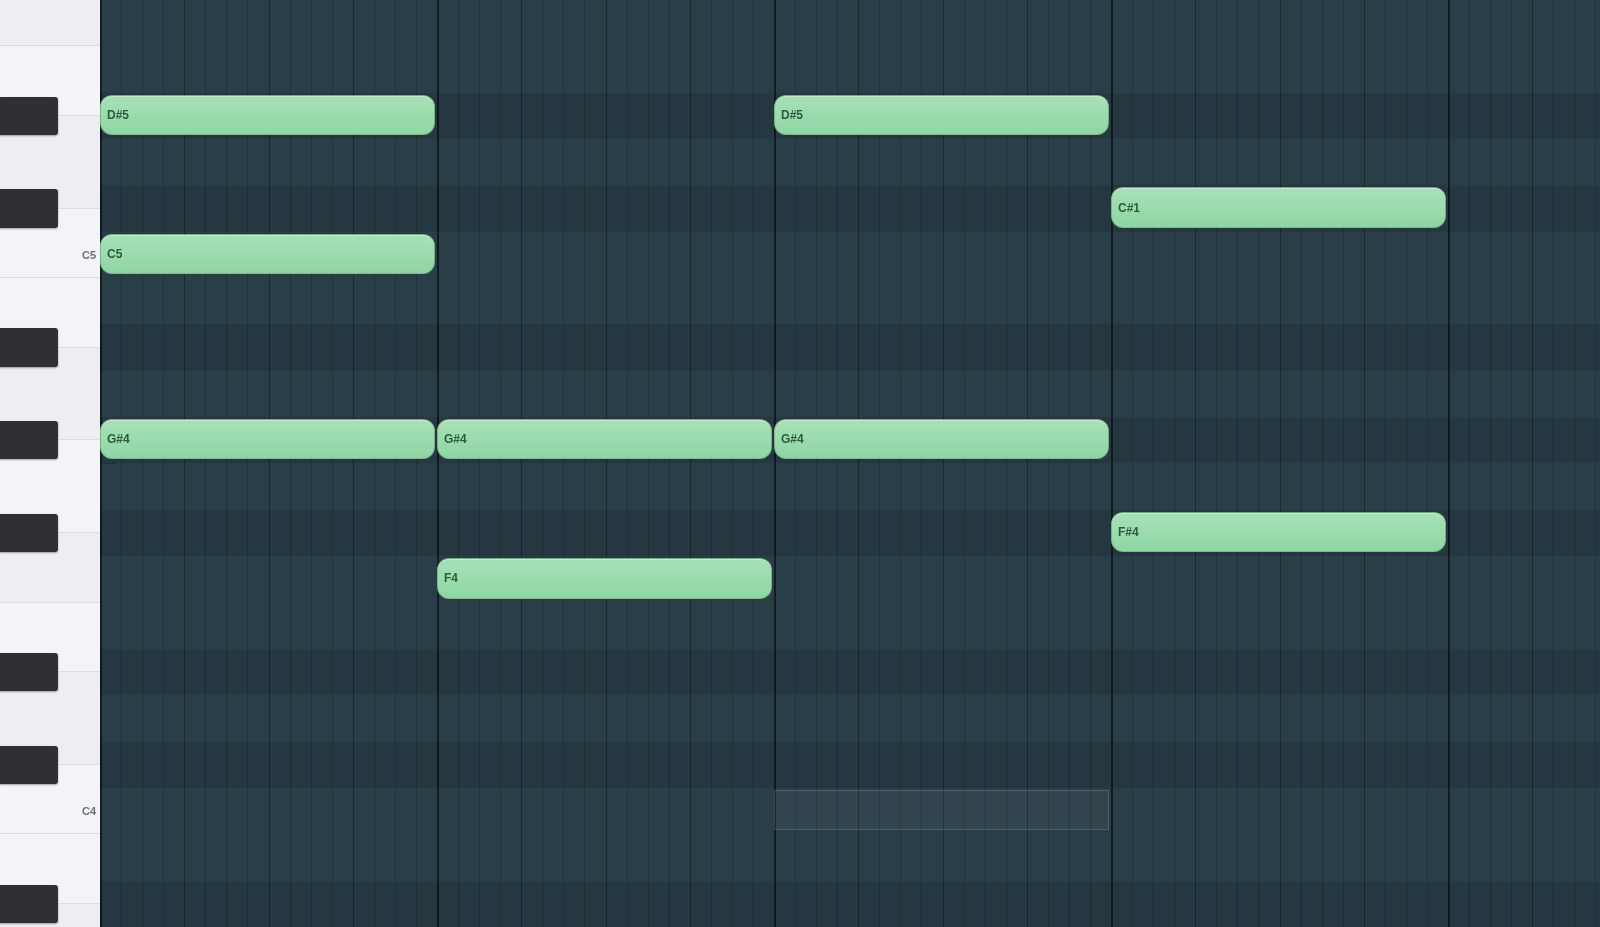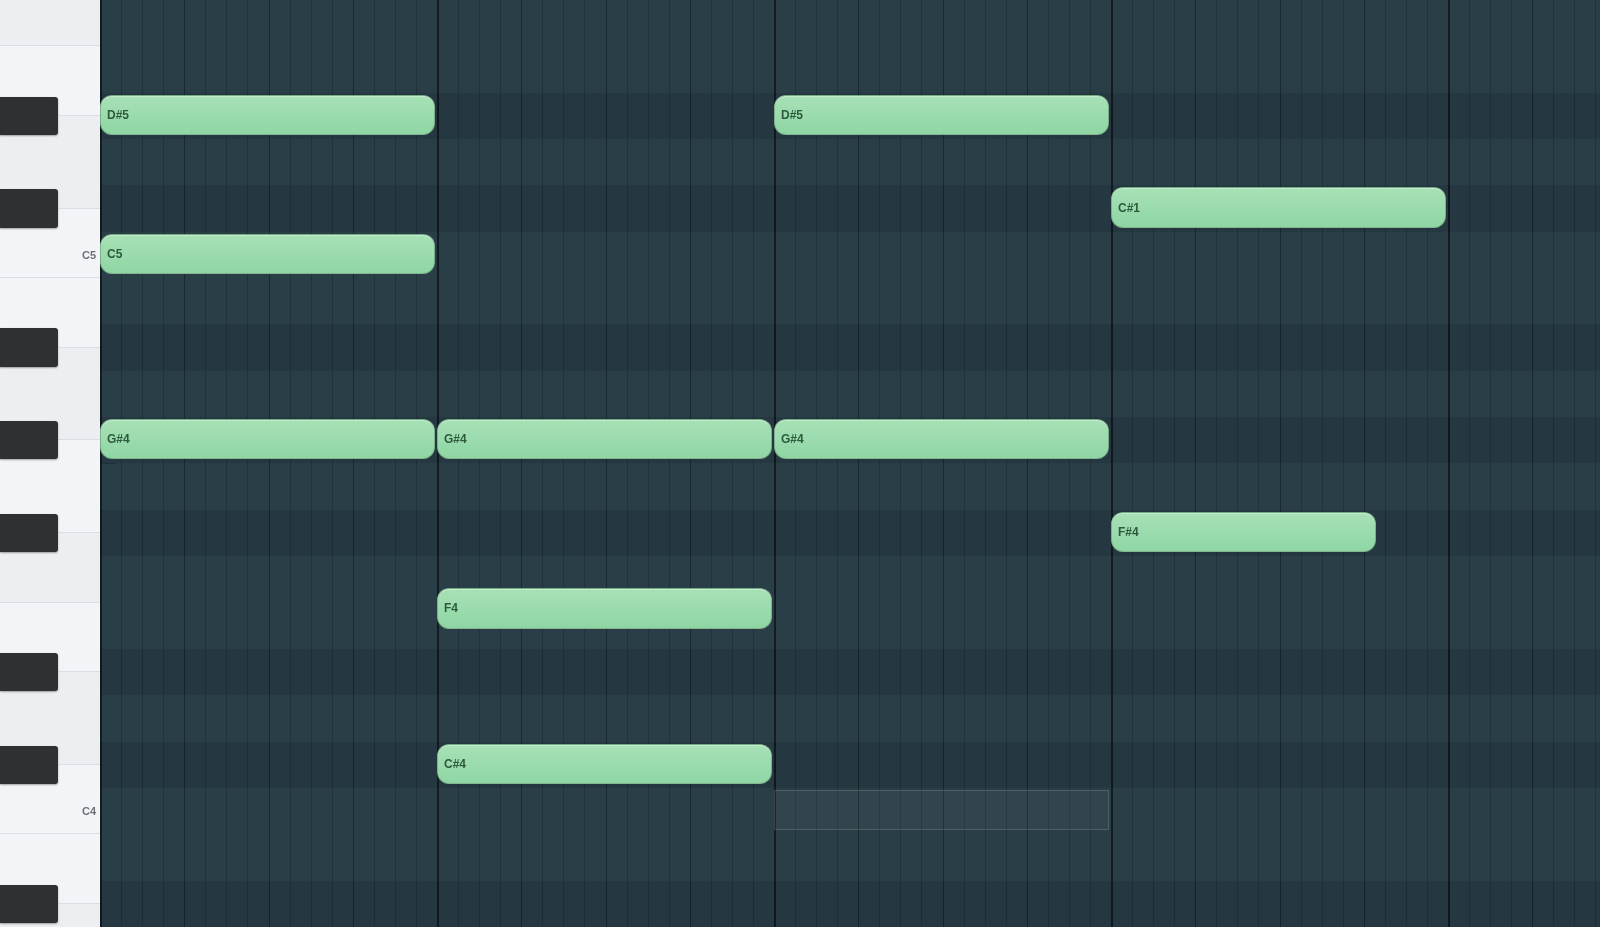--- a/index.html
+++ b/index.html
@@ -153,20 +153,19 @@
       <div class="vline minor" style="left: 1411.19px;"></div>
       <div class="vline beat" style="left: 1432.25px;"></div>
       <div class="vline minor" style="left: 1453.31px;"></div>
       <div class="vline minor" style="left: 1474.38px;"></div>
       <div class="vline minor" style="left: 1495.44px;"></div>
       <div class="ghost" style="left: 674px; width: 335px; top: 789.95px; height: 40.35px;"></div>
       <div class="note" style="left: 0px; width: 335px; top: 94.7px; height: 40.35px;">D#5</div>
       <div class="note" style="left: 0px; width: 335px; top: 233.75px; height: 40.35px;">C5</div>
       <div class="note" style="left: 0px; width: 335px; top: 419.15px; height: 40.35px;">G#4</div>
       <div class="note" style="left: 337px; width: 335px; top: 419.15px; height: 40.35px;">G#4</div>
-      <div class="note" style="left: 337px; width: 335px; top: 558.2px; height: 40.35px; margin-top: 30px;">F4</div>
-      <div class="note" style="left: 337px; width: 335px; top: 743.6px; height: 40.35px;">C#4</div>
+      <div class="note" style="left: 337px; width: 335px; top: 558.2px; height: 40.35px;">F4</div>
       <div class="note" style="left: 674px; width: 335px; top: 94.7px; height: 40.35px;">D#5</div>
       <div class="note" style="left: 674px; width: 335px; top: 419.15px; height: 40.35px;">G#4</div>
       <div class="note" style="left: 1011px; width: 335px; top: 187.4px; height: 40.35px;">C#1</div>
-      <div class="note" style="left: 1011px; width: 265px; top: 511.85px; height: 40.35px;">F#4</div>
+      <div class="note" style="left: 1011px; width: 335px; top: 511.85px; height: 40.35px;">F#4</div>
     </div>
 </div>
 
 </body></html>

